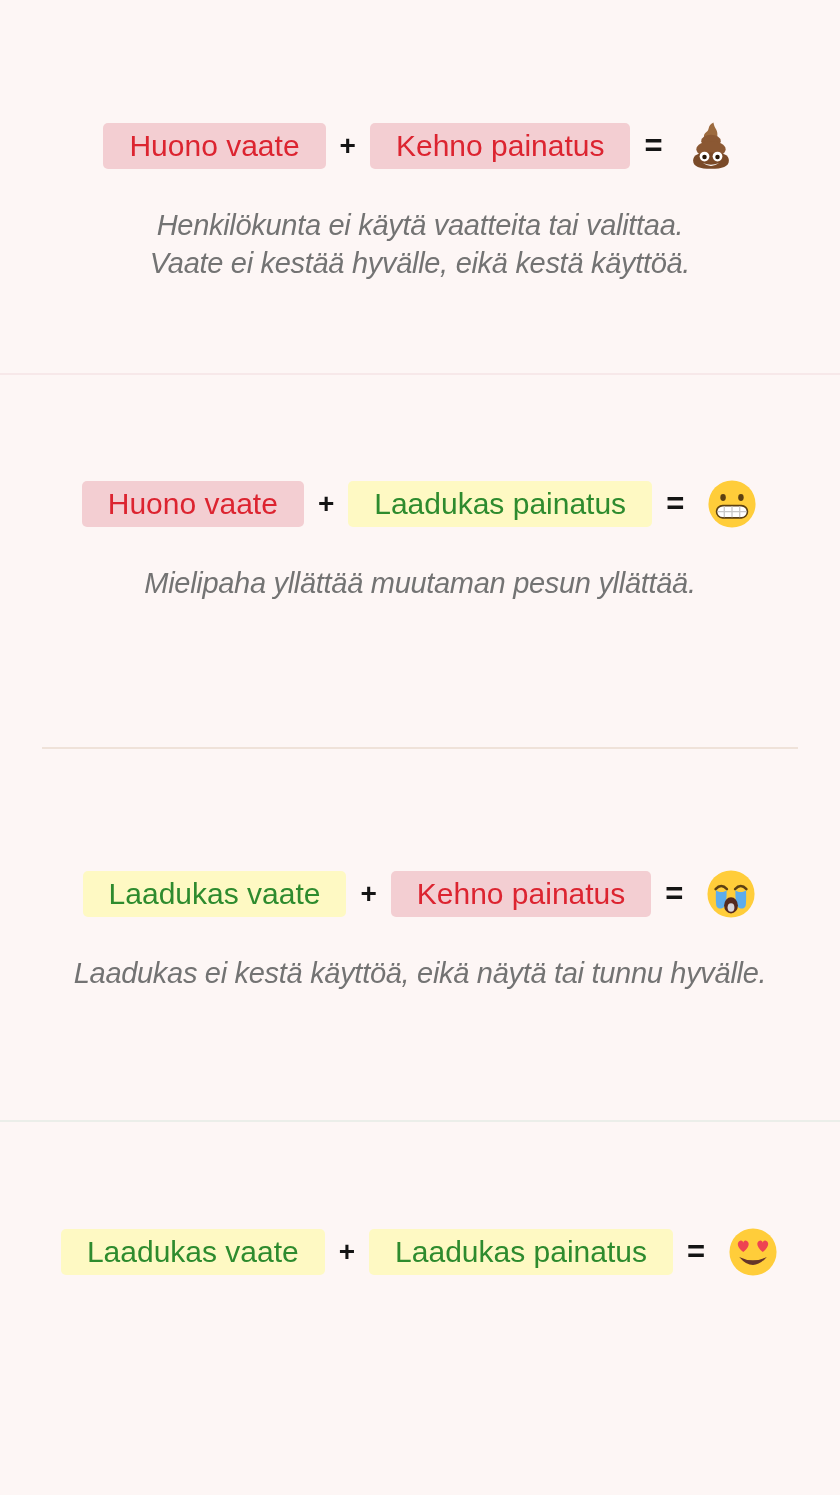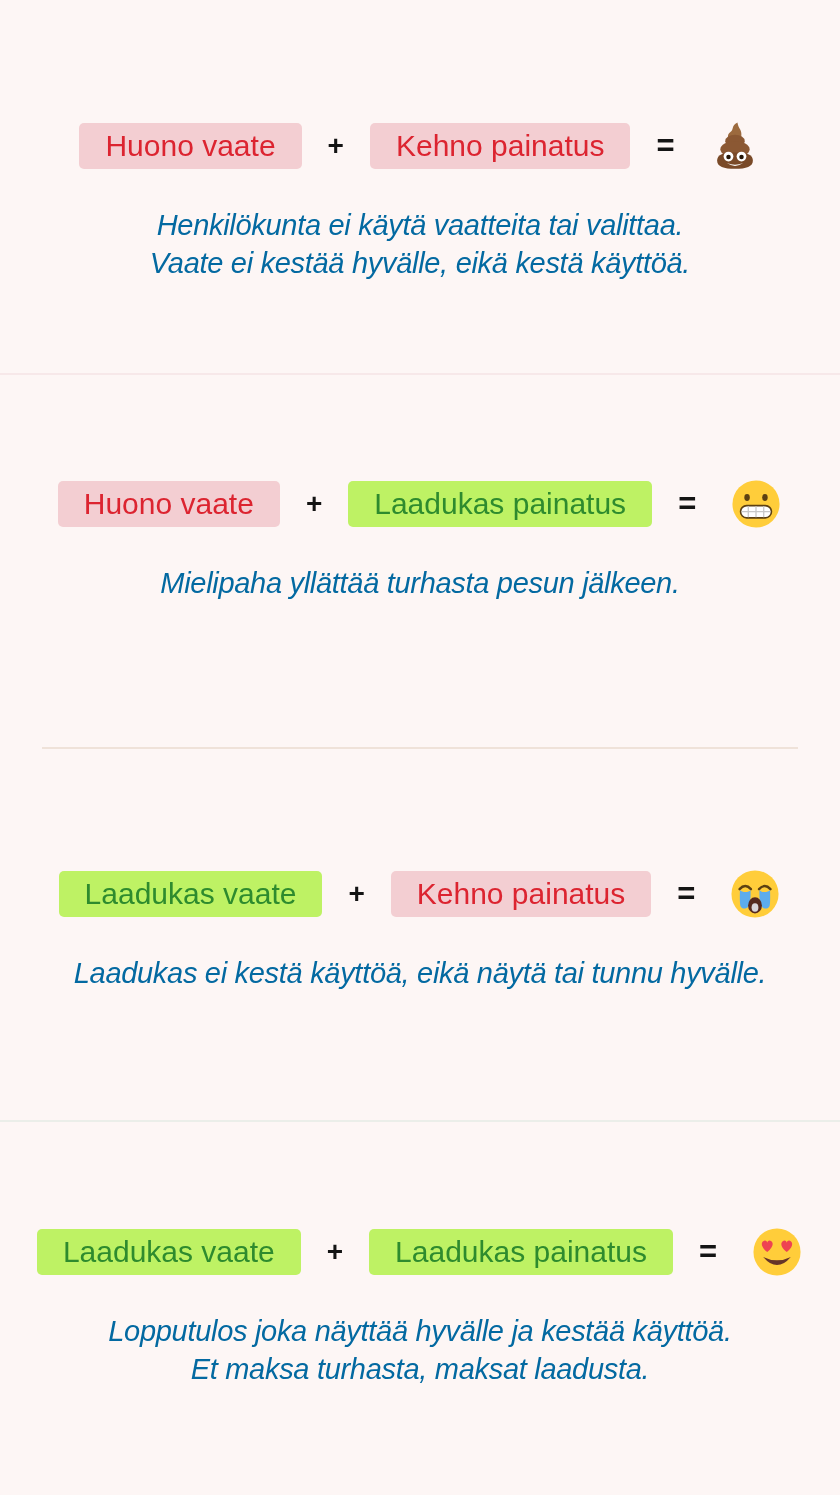--- a/index.html
+++ b/index.html
@@ -20,40 +20,40 @@
   .s2 { height: 374px; padding-top: 105px; }
   .s3 { height: 373px; padding-top: 121px; }
   .s4 { height: 375px; padding-top: 106px; }
   .s2::before, .s3::before, .s4::before {
     content: ""; position: absolute; top: 0; height: 2px;
   }
   .s2::before { left: 0; right: 0; background: #f7e8e9; }
   .s3::before { left: 42px; right: 42px; background: #efe2d9; }
   .s4::before { left: 0; right: 0; background: #ebeee9; }
 
-  .formula { display: flex; align-items: center; gap: 26px; }
+  .formula { display: flex; align-items: center; gap: 14px; }
   .badge {
     font-size: 30px; line-height: 32px;
     padding: 7px 26px; border-radius: 5px;
     white-space: nowrap;
   }
   .badge-bad  { background: #f3ced2; color: #dc2430; }
-  .badge-good { background: #bef264; color: #2e8b2e; }
+  .badge-good { background: #fef9c3; color: #2e8b2e; }
   .op { font-weight: 700; color: #141414; font-size: 28px; }
   .op-equals { font-size: 31px; }
   .emoji { width: 52px; height: 52px; margin-left: 8px; display: inline-block; }
   .emoji svg { width: 100%; height: 100%; display: block; }
 
   .caption {
     margin-top: 34px;
     font-style: italic;
     font-size: 29px;
     line-height: 38px;
     letter-spacing: -0.3px;
-    color: #0369a1;
+    color: #737373;
     text-align: center;
   }
 </style>
 </head>
 <body>
 
 <section class="section s1">
   <div class="formula">
     <span class="badge badge-bad">Huono vaate</span>
     <span class="op op-plus">+</span>
@@ -89,21 +89,21 @@
       <svg viewBox="0 0 64 64" xmlns="http://www.w3.org/2000/svg">
         <circle cx="32" cy="32" r="29" fill="#ffcd3a"></circle>
         <ellipse cx="21" cy="24" rx="3.4" ry="4.2" fill="#5c4012"></ellipse>
         <ellipse cx="43" cy="24" rx="3.4" ry="4.2" fill="#5c4012"></ellipse>
         <rect x="13" y="34" width="38" height="15" rx="7.5" fill="#ffffff" stroke="#5c4012" stroke-width="2"></rect>
         <path d="M22.5 34.8 V48.2 M32 34.8 V48.2 M41.5 34.8 V48.2 M14.2 41.5 H49.8" stroke="#c8c8c8" stroke-width="1.6" fill="none"></path>
       </svg>
     </span>
   </div>
   <div class="caption">
-    <div>Mielipaha yllättää turhasta pesun jälkeen.</div>
+    <div>Mielipaha yllättää muutaman pesun yllättää.</div>
   </div>
 </section>
 
 <section class="section s3">
   <div class="formula">
     <span class="badge badge-good">Laadukas vaate</span>
     <span class="op op-plus">+</span>
     <span class="badge badge-bad">Kehno painatus</span>
     <span class="op op-equals">=</span>
     <span class="emoji">
@@ -131,17 +131,13 @@
     <span class="op op-equals">=</span>
     <span class="emoji">
       <svg viewBox="0 0 64 64" xmlns="http://www.w3.org/2000/svg">
         <circle cx="32" cy="32" r="29" fill="#ffcd3a"></circle>
         <path d="M20 32 C13.5 27 11.5 21.5 15 18.7 C17.6 16.7 20 18.6 20 21 C20 18.6 22.4 16.7 25 18.7 C28.5 21.5 26.5 27 20 32 Z" fill="#ee4352"></path>
         <path d="M44 32 C37.5 27 35.5 21.5 39 18.7 C41.6 16.7 44 18.6 44 21 C44 18.6 46.4 16.7 49 18.7 C52.5 21.5 50.5 27 44 32 Z" fill="#ee4352"></path>
         <path d="M15 38 Q32 58 49 38 Q32 46.5 15 38 Z" fill="#653429"></path>
       </svg>
     </span>
   </div>
-  <div class="caption">
-    <div>Lopputulos joka näyttää hyvälle ja kestää käyttöä.</div>
-    <div>Et maksa turhasta, maksat laadusta.</div>
-  </div>
 </section>
 
 </body></html>

